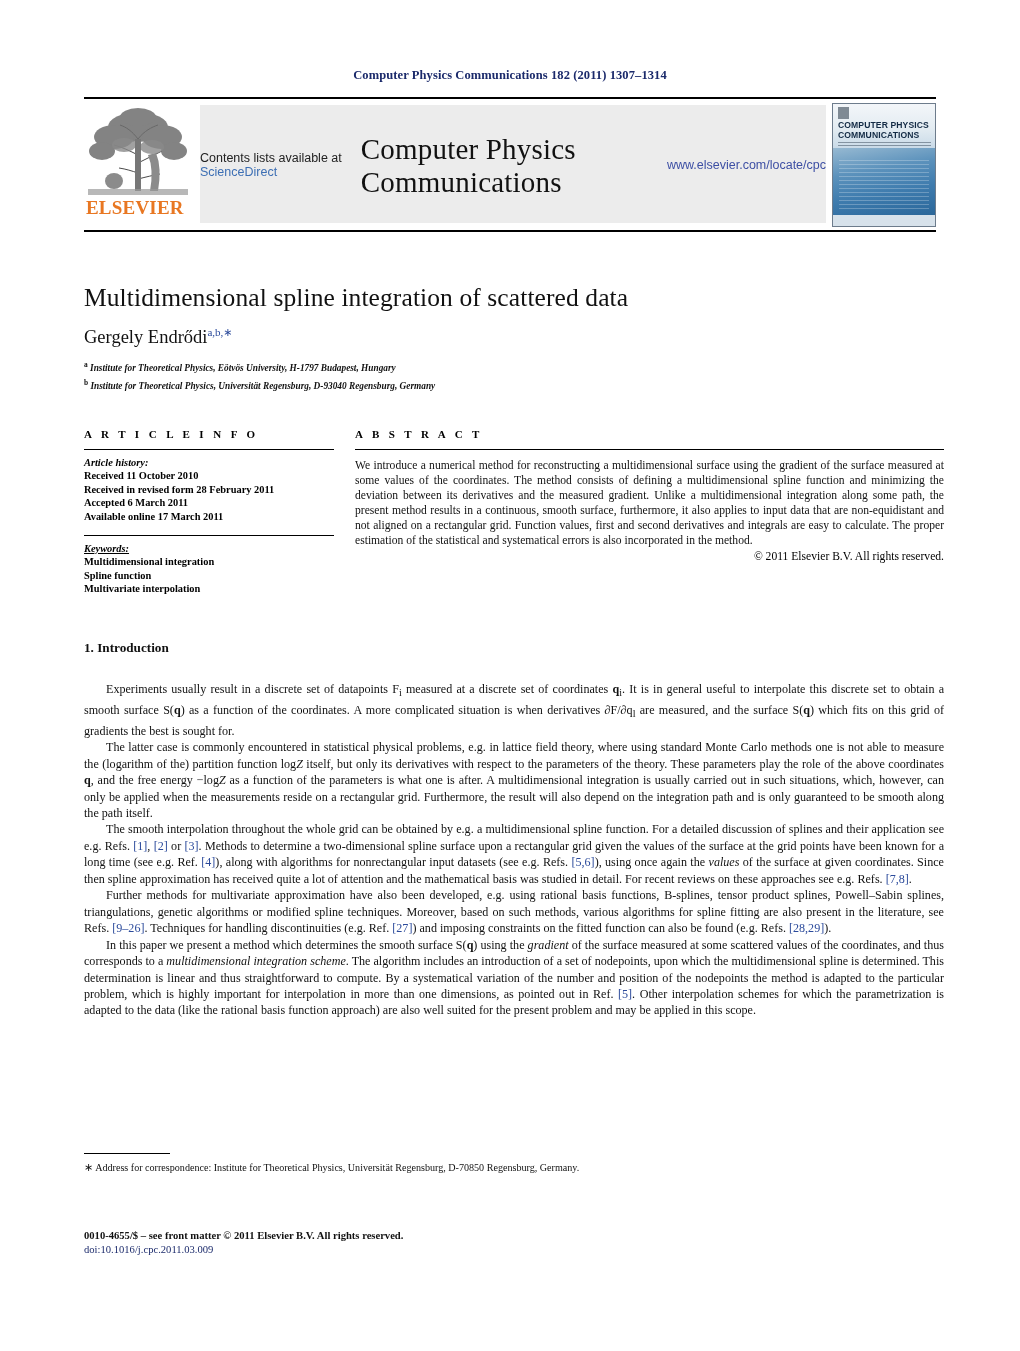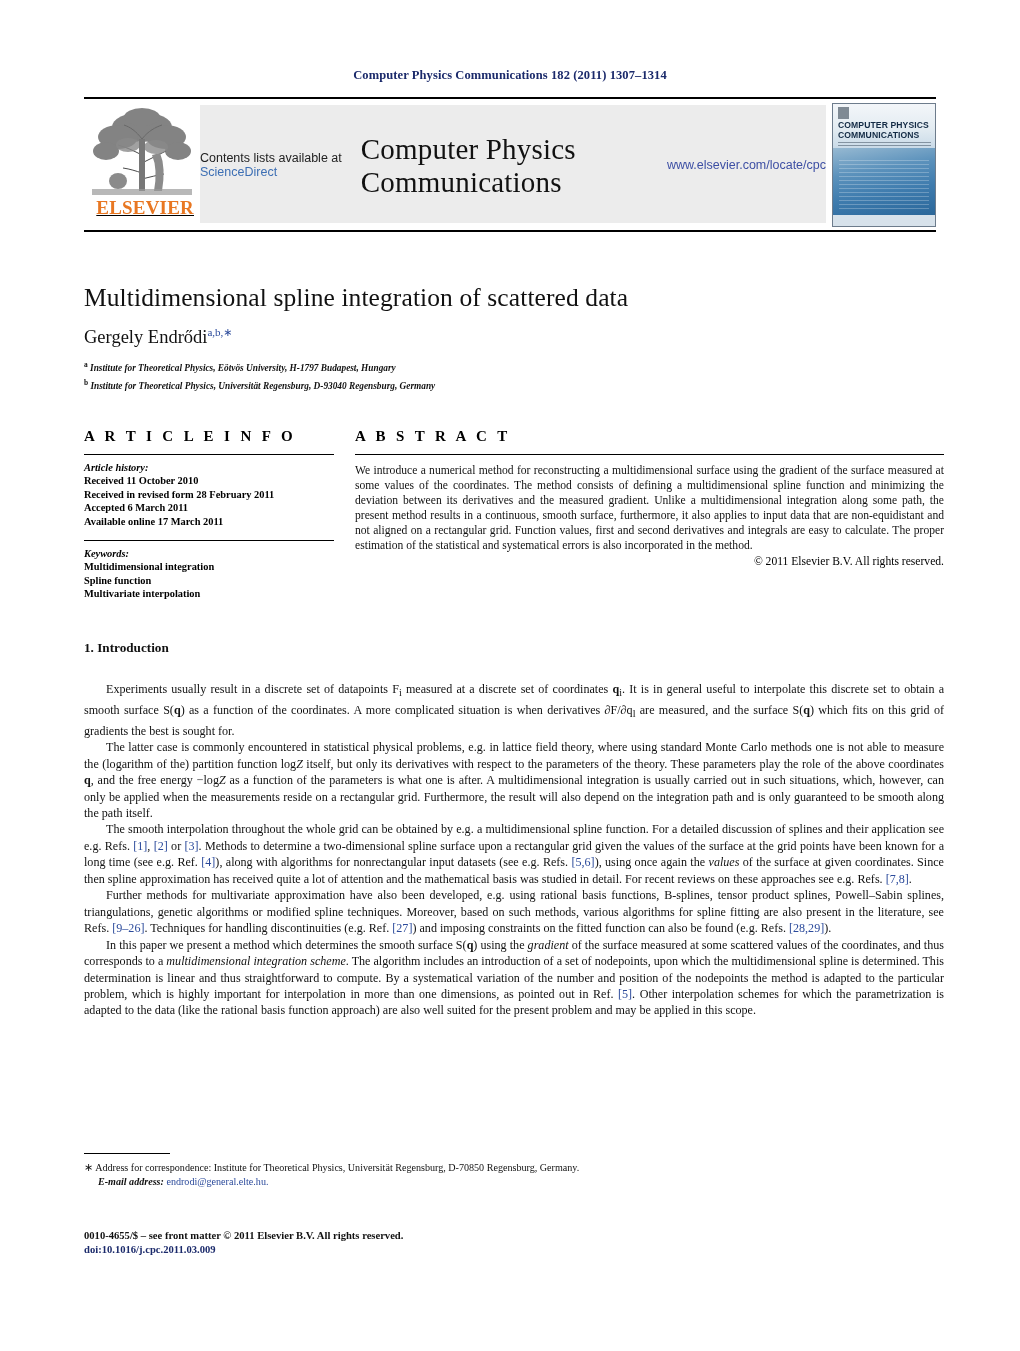--- a/index.html
+++ b/index.html
@@ -21,21 +21,21 @@
   
   .masthead{
     position:absolute;left:84px;top:97px;width:852px;height:135px;
     border-top:2.4px solid #000;border-bottom:2.4px solid #000;
     box-sizing:border-box;
   }
   .mast-inner{position:relative;width:100%;height:100%;}
 
   .elsevier-logo{
     position:absolute;left:2px;top:6px;width:108px;height:118px;
-    display:flex;flex-direction:column;align-items:flex-end;justify-content:flex-start;text-decoration:underline;
+    display:flex;flex-direction:column;align-items:flex-start;justify-content:flex-start;
   }
   .tree-box{width:104px;height:92px;}
   .els-word{
     font-family:"Liberation Serif", serif;
     font-size:19px;font-weight:bold;color:#E87722;letter-spacing:.2px;
     line-height:20px;margin-top:1px;
   }
 
   .mast-center{
     position:absolute;left:116px;top:6px;width:626px;height:118px;
@@ -104,31 +104,31 @@
     font-size:9.3px;font-style:italic;font-weight:bold;line-height:13.6px;color:#111;
   }
   .affils sup{font-size:7.4px;font-style:normal;vertical-align:super;}
 
   
   .col-left{position:absolute;left:84px;top:428px;width:250px;}
   .col-right{position:absolute;left:355px;top:428px;width:589px;}
 
   .sechead{
     font-family:"Liberation Serif", serif;
-    font-size:15px;font-weight:bold;letter-spacing:3.4px;color:#000;
+    font-size:11px;font-weight:bold;letter-spacing:3.4px;color:#000;
   }
   .rule{border-top:1.2px solid #000;margin-top:9px;}
   .rule-bold{border-top:1.6px solid #000;}
 
   .info-block{font-size:10.4px;line-height:13.4px;padding-top:6px;}
   .info-block .it{font-style:italic;font-weight:bold;}
   .info-block div{font-weight:bold;}
 
   .kw-block{font-size:10.4px;line-height:13.4px;padding-top:6px;}
-  .kw-block .it{font-style:italic;font-weight:bold;}
+  .kw-block .it{font-style:italic;font-weight:bold;text-decoration:underline;}
   .kw-block div{font-weight:bold;}
 
   .abstract{
     font-size:11.6px;line-height:15.1px;text-align:justify;padding-top:8px;color:#111;
   }
   .copyline{text-align:right;margin-top:1px;font-size:11.6px;}
 
   
   .h1{
     position:absolute;left:84px;top:640px;
@@ -149,21 +149,21 @@
     font-size:10.1px;line-height:14.2px;color:#111;
   }
   .footnote .star{font-size:11px;}
   .footnote .em{font-style:italic;font-weight:bold;}
   .mail{color:#2b4a9b;}
 
   .imprint{
     position:absolute;left:84px;top:1229px;width:700px;
     font-size:10.6px;line-height:14.4px;font-weight:bold;color:#111;
   }
-  .doi{color:#1b2a6b;font-weight:bold;}
+  .doi{color:#1b2a6b;font-weight:normal;}
 </style>
 </head>
 <body>
 
 <div class="page">
 
   <div class="runhead">Computer Physics Communications 182 (2011) 1307–1314</div>
 
   <div class="masthead">
     <div class="mast-inner">
@@ -267,24 +267,20 @@
     <p>Further methods for multivariate approximation have also been developed, e.g. using rational basis functions, B-splines, tensor product splines, Powell–Sabin splines, triangulations, genetic algorithms or modified spline techniques. Moreover, based on such methods, various algorithms for spline fitting are also present in the literature, see Refs. <span class="ref">[9–26]</span>. Techniques for handling discontinuities (e.g. Ref. <span class="ref">[27]</span>) and imposing constraints on the fitted function can also be found (e.g. Refs. <span class="ref">[28,29]</span>).</p>
     <p>In this paper we present a method which determines the smooth surface S(<b>q</b>) using the <i>gradient</i> of the surface measured at some scattered values of the coordinates, and thus corresponds to a <i>multidimensional integration scheme</i>. The algorithm includes an introduction of a set of nodepoints, upon which the multidimensional spline is determined. This determination is linear and thus straightforward to compute. By a systematical variation of the number and position of the nodepoints the method is adapted to the particular problem, which is highly important for interpolation in more than one dimensions, as pointed out in Ref. <span class="ref">[5]</span>. Other interpolation schemes for which the parametrization is adapted to the data (like the rational basis function approach) are also well suited for the present problem and may be applied in this scope.</p>
   </div>
 
   <div class="fn-rule"></div>
   <div class="footnote">
     <div>
       <span class="star">∗</span>
       <span>Address for correspondence: Institute for Theoretical Physics, Universität Regensburg, D-70850 Regensburg, Germany.</span>
     </div>
-    <div style="padding-left:14px;">
-      <span class="em">E-mail address:</span>
-      <span class="mail">endrodi@general.elte.hu.</span>
-    </div>
   </div>
 
   <div class="imprint">
     <div>0010-4655/$ – see front matter  © 2011 Elsevier B.V. All rights reserved.</div>
     <div class="doi">doi:10.1016/j.cpc.2011.03.009</div>
   </div>
 
 </div>
 
 </body></html>

